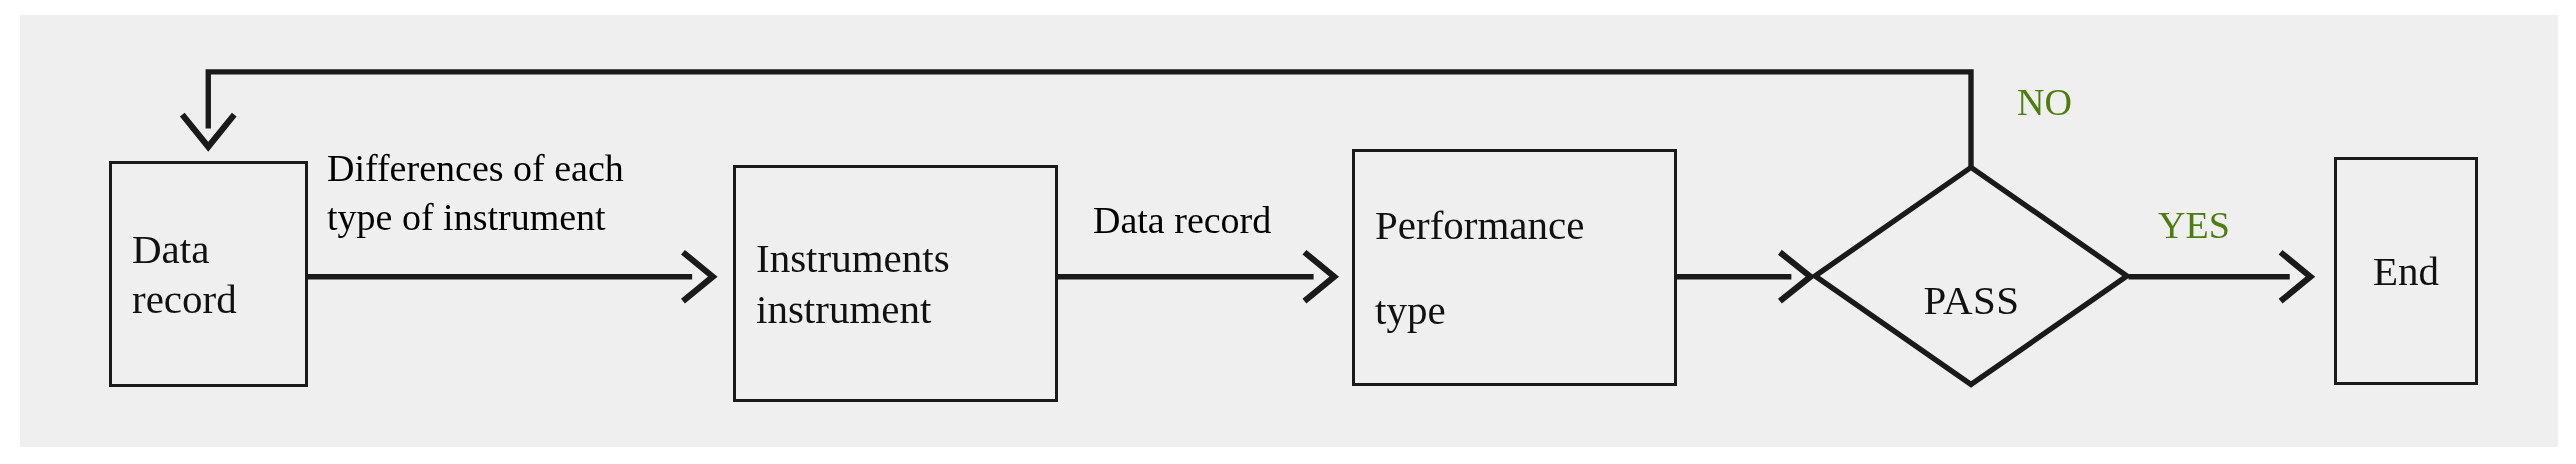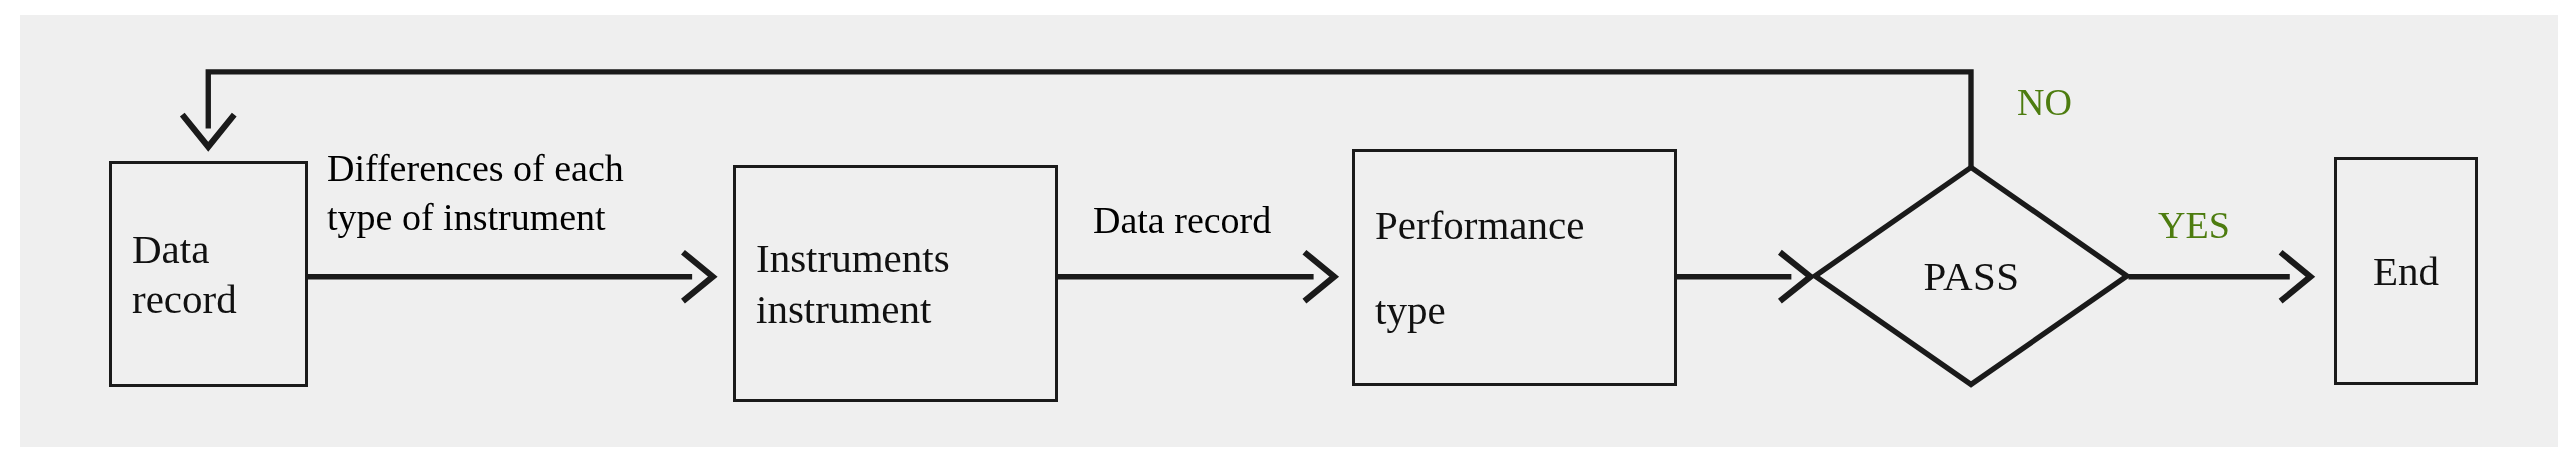--- a/index.html
+++ b/index.html
@@ -55,20 +55,21 @@
   #node-end .line { font-size: 41px; }
 
   .diamond-label {
     position: absolute;
     display: flex;
     align-items: center;
     justify-content: center;
     font-size: 41px;
     color: #111111;
     letter-spacing: 0.4px;
+    margin-top: 24px;
   }
 
   .edge-label {
     position: absolute;
     color: #000000;
     font-size: 38px;
     line-height: 1.24;
     white-space: nowrap;
   }
   .edge-label.two-line { line-height: 1.30; }

